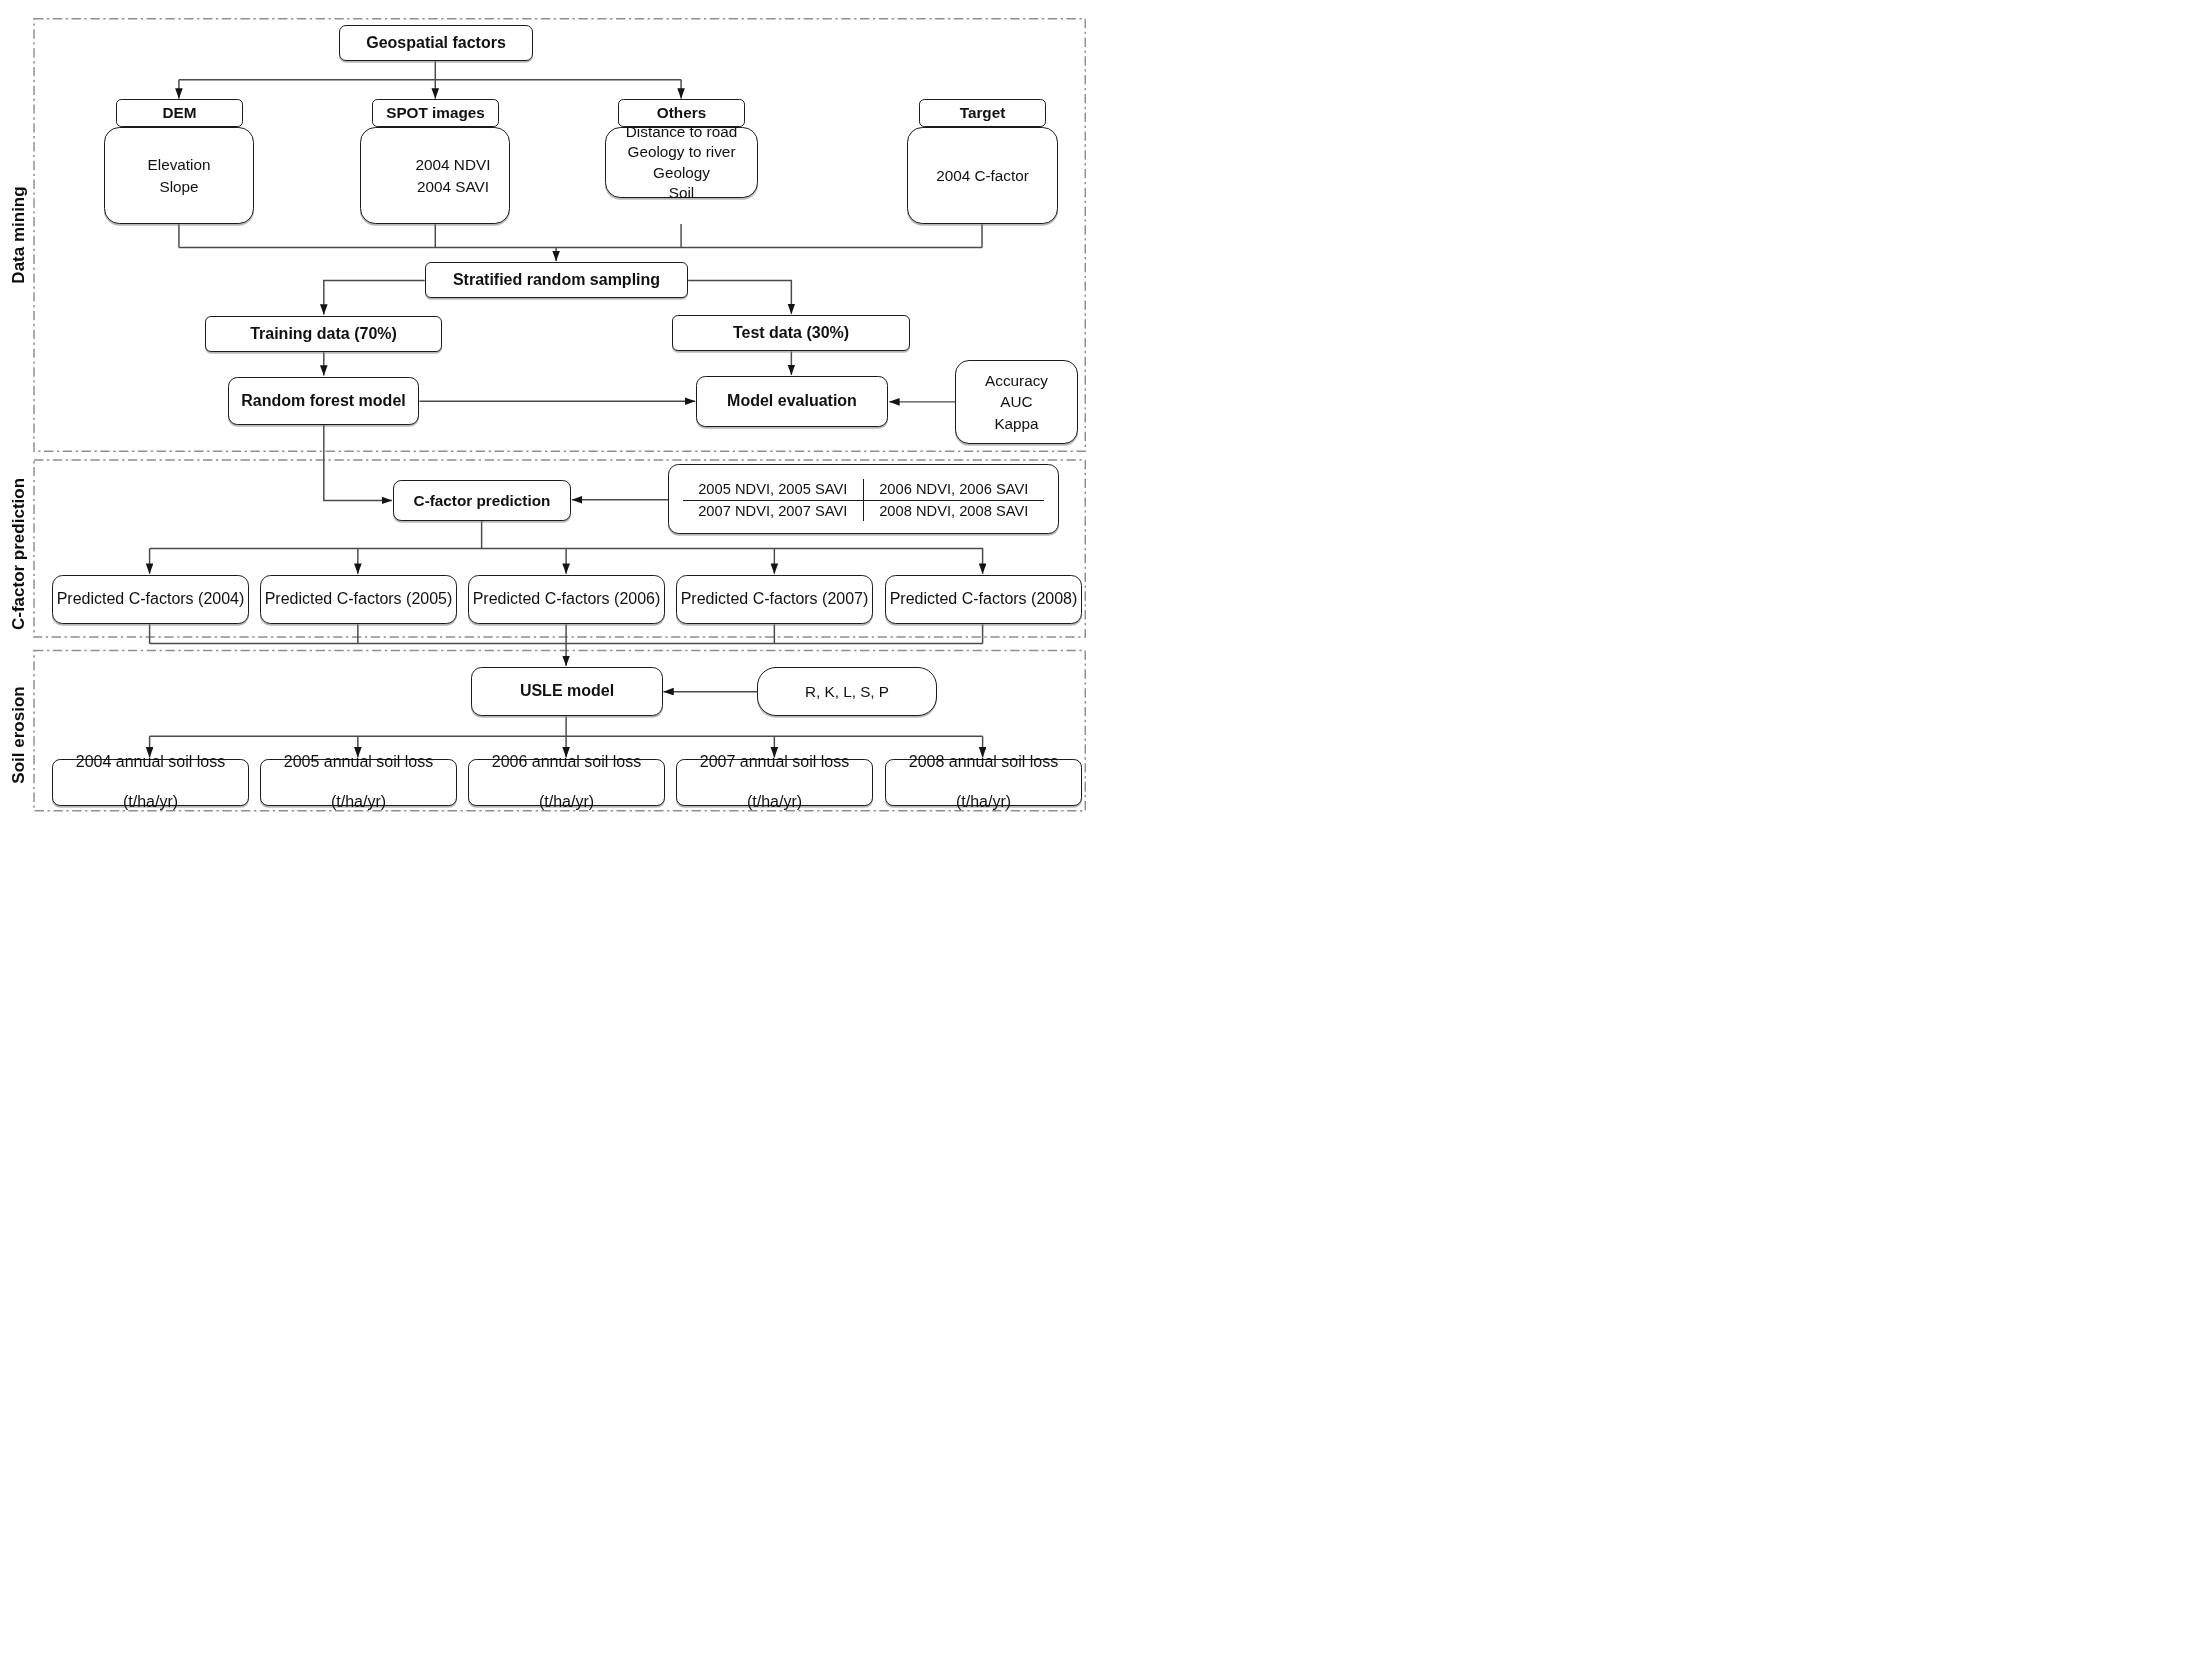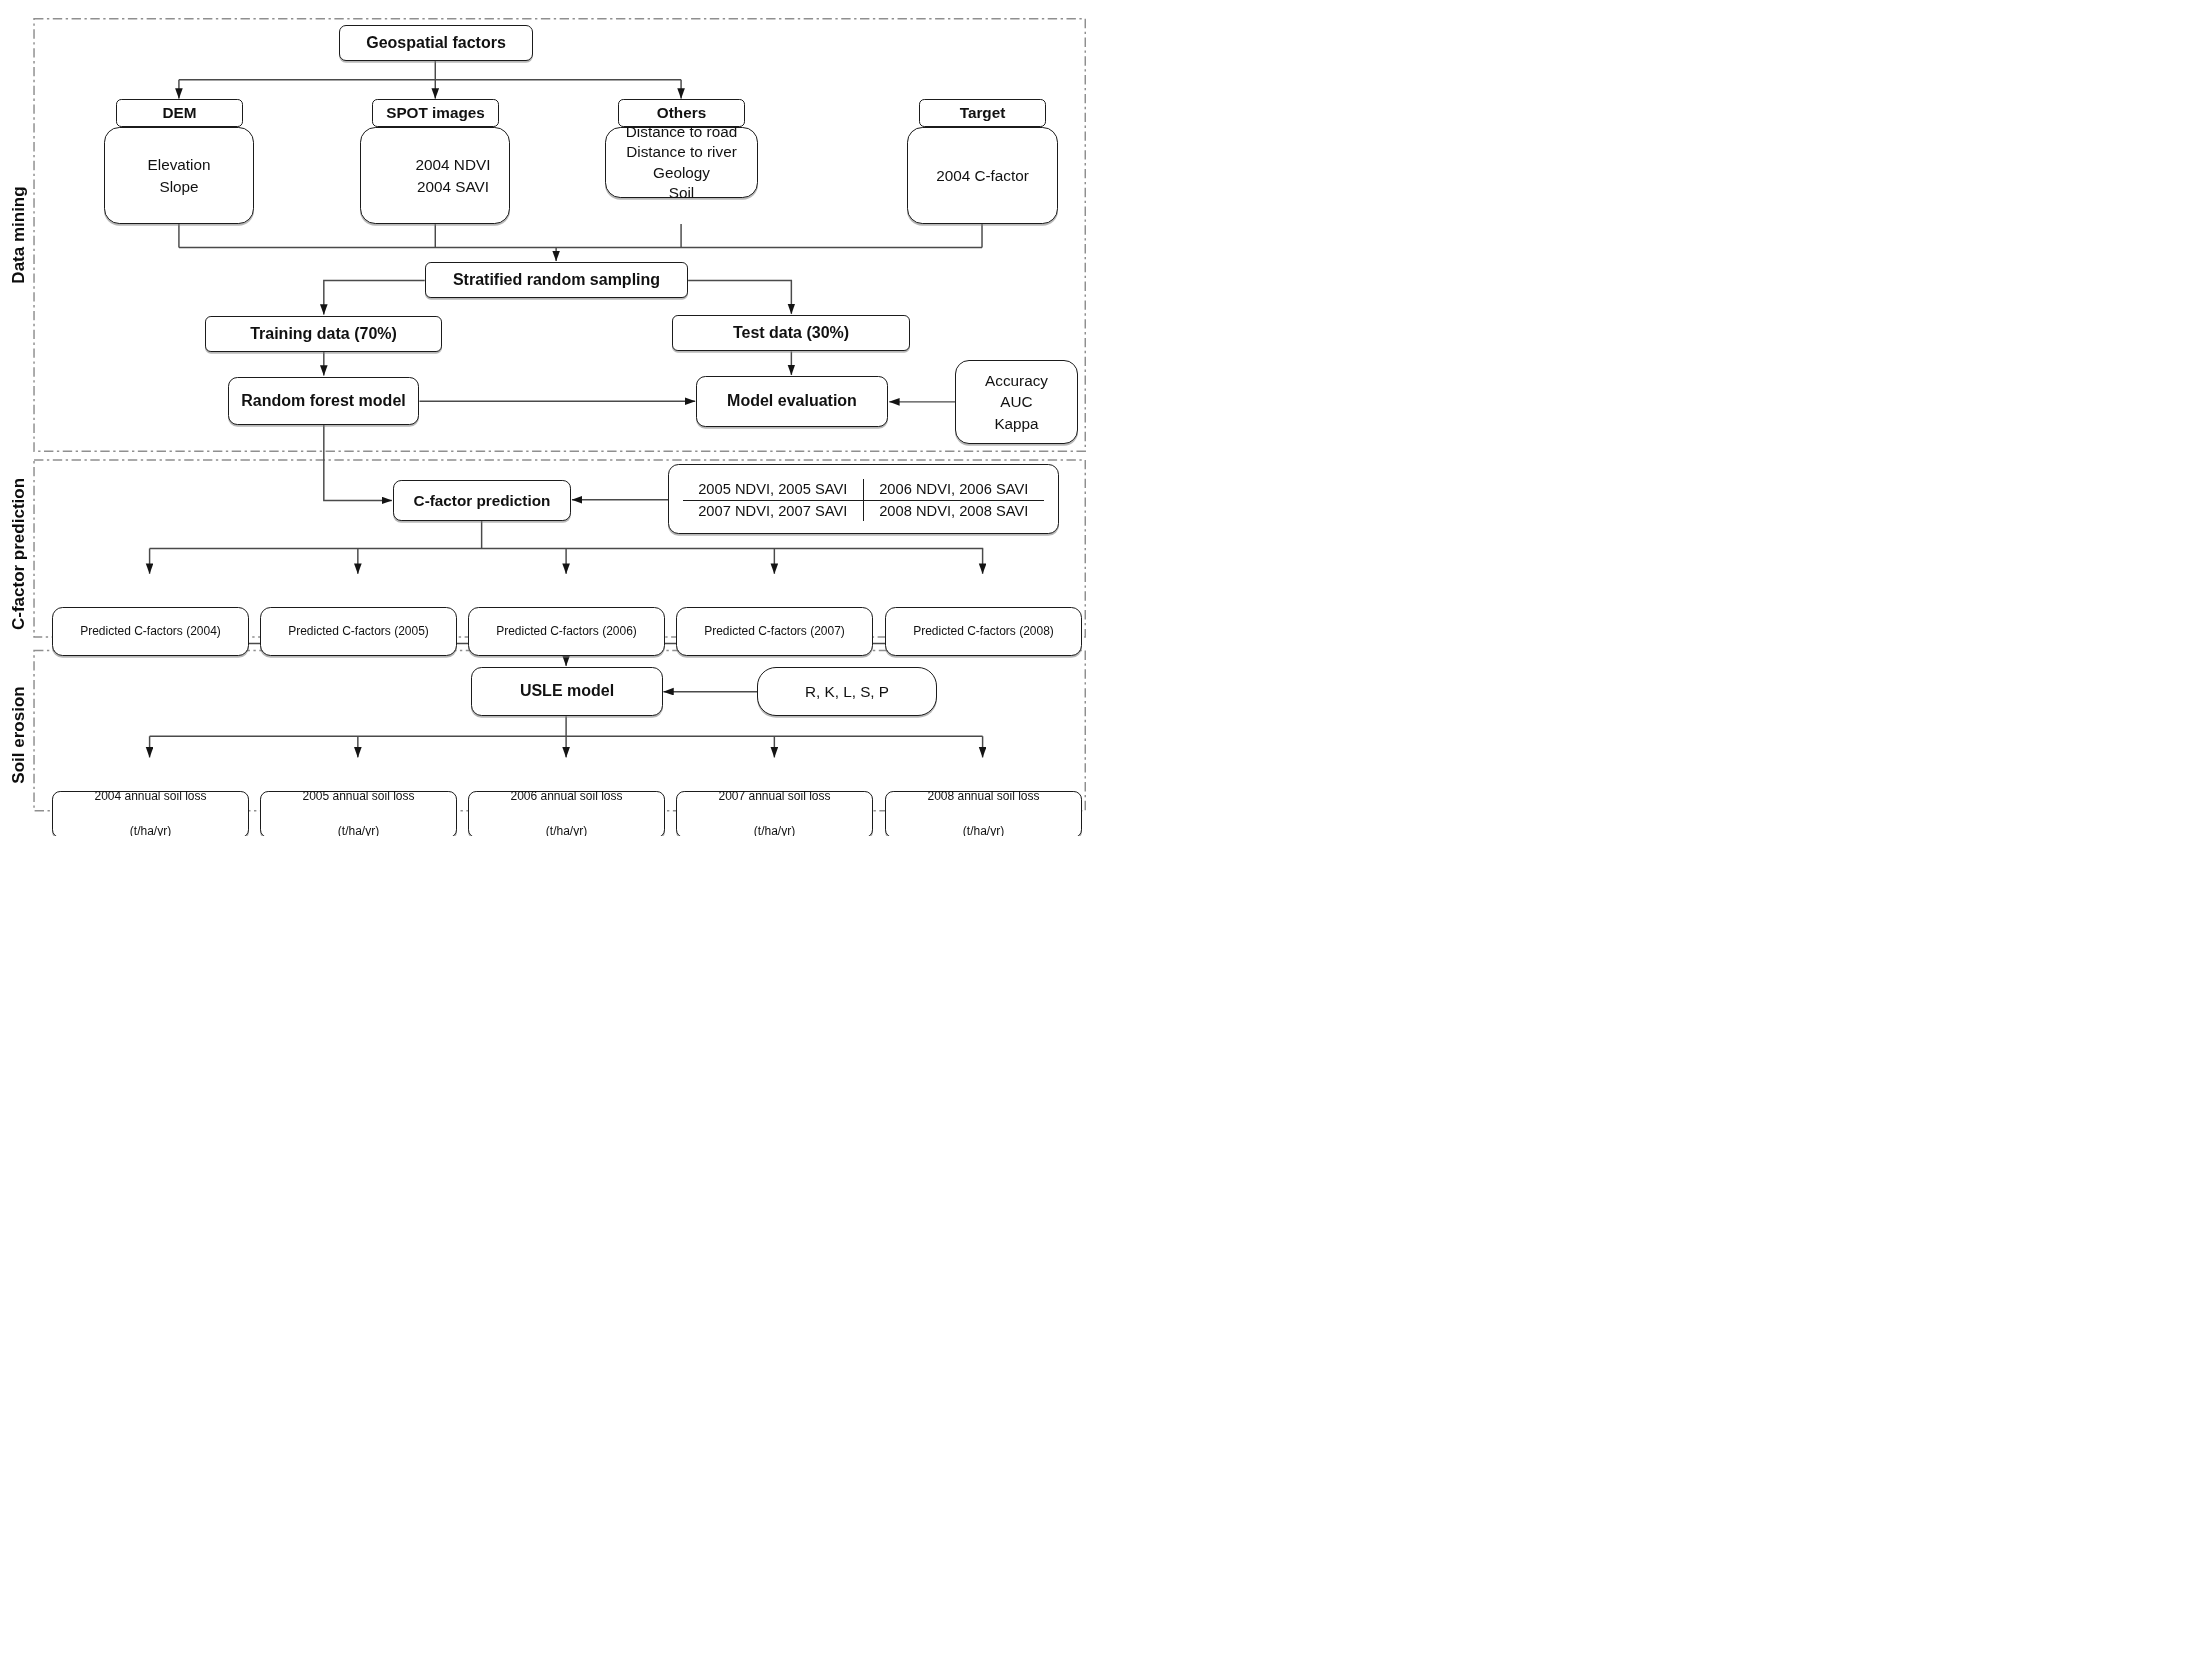--- a/index.html
+++ b/index.html
@@ -25,21 +25,21 @@
   .box {
     position:absolute; z-index:2; box-sizing:border-box;
     background:#fff; border:1.8px solid #1b1b1b; border-radius:7px;
     display:flex; flex-direction:column; align-items:center; justify-content:center;
     text-align:center; font-size:15.3px; line-height:1.4;
     box-shadow:0 1.8px 0 rgba(125,125,125,.55);
   }
   .bold { font-weight:bold; }
   .hdr  { border-radius:5.3px; z-index:3; box-shadow:none; }
   .bodybox { border-radius:15.3px; }
-  .sm { font-size:12px;margin-top:32px; }
+  .sm { font-size:16px; }
 
   
   #b-geo    { left:339px;  top:25px;  width:194px; height:36px;  font-size:16px; }
   #b-dem-h  { left:116px;  top:99px; width:127px; height:27.6px; }
   #b-dem-b  { left:104px;  top:127px; width:150px; height:97px; }
   #b-spot-h { left:372px;  top:99px; width:127px; height:27.6px; }
   #b-spot-b { left:360px;  top:127px; width:150px; height:97px;padding-left:36px; }
   #b-oth-h  { left:618px; top:99px; width:127px; height:27.6px; }
   #b-oth-b  { left:605px; top:127px; width:153px; height:71px; line-height:1.32; }
   #b-tgt-h  { left:919px; top:99px; width:127px; height:27.6px; }
@@ -155,21 +155,21 @@
 
   <div class="box hdr bold" id="b-spot-h">SPOT images</div>
   <div class="box bodybox" id="b-spot-b">
     <div>2004 NDVI</div>
     <div>2004 SAVI</div>
   </div>
 
   <div class="box hdr bold" id="b-oth-h">Others</div>
   <div class="box bodybox" id="b-oth-b">
     <div>Distance to road</div>
-    <div>Distance to river</div>
+    <div>Geology to river</div>
     <div>Geology</div>
     <div>Soil</div>
   </div>
 
   <div class="box hdr bold" id="b-tgt-h">Target</div>
   <div class="box bodybox" id="b-tgt-b">
     <div>2004 C-factor</div>
   </div>
 
   <div class="box bold" id="b-sampling">Stratified random sampling</div>

